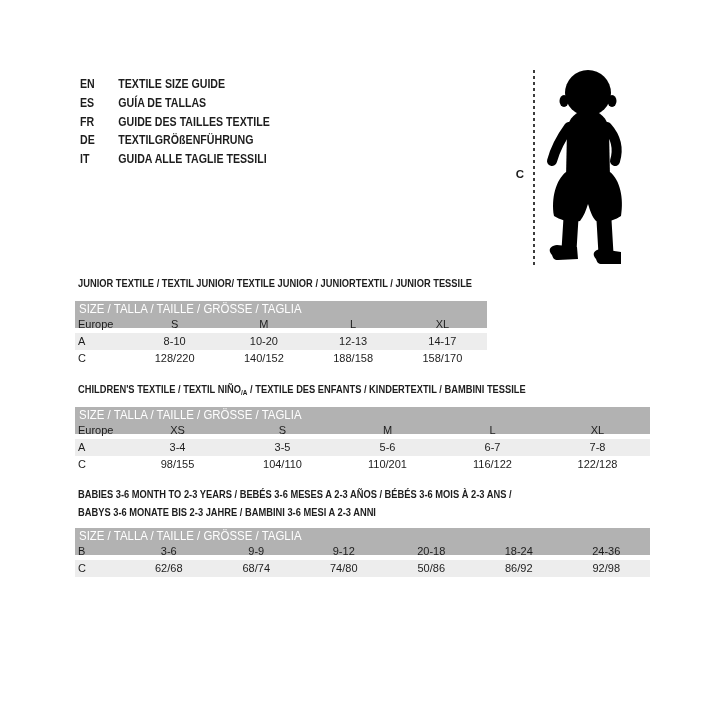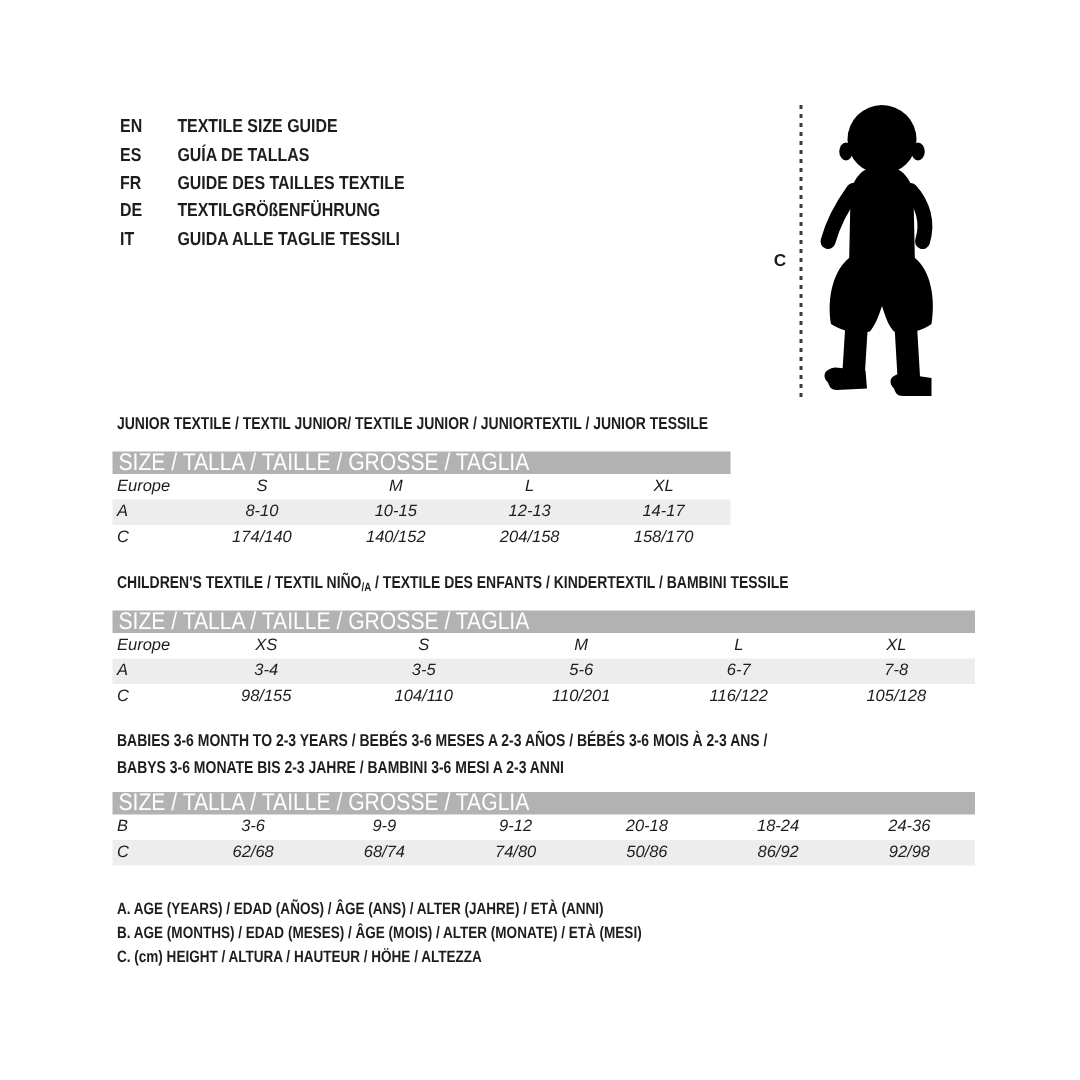--- a/index.html
+++ b/index.html
@@ -35,31 +35,31 @@
 
   .ttl {
     position:absolute; left:3px; top:0; white-space:nowrap;
     font-weight:bold; font-size:11.5px; line-height:14px;
     transform:scaleX(.81); transform-origin:0 0;
   }
   .t3 .ttl { line-height:17.5px; }
   .ttl .sub { font-size:8px; vertical-align:-2px; }
 
   .sizebar {
-    position:absolute; left:0; right:0; top:25px; height:15px;
+    position:absolute; left:0; right:0; top:25px; height:27px;
     background:var(--bar-bg,#b2b2b2); color:var(--bar-text,#ffffff);
-    font-size:16px; line-height:15px; padding-left:4px; box-sizing:border-box;
+    font-size:13px; line-height:15px; padding-left:4px; box-sizing:border-box;
     white-space:nowrap; overflow:hidden;
   }
   .t3 .sizebar { top:42px; }
   .cond { display:inline-block; transform:scaleX(.88); transform-origin:0 50%; }
 
   .rows { position:absolute; left:0; right:0; top:40px; }
   .t3 .rows { top:57px; }
-  .trow { display:flex; height:17px; line-height:17px; font-size:11px;font-style:italic; }
+  .trow { display:flex; height:17px; line-height:17px; font-size:11px; }
   .trow:nth-child(even) { background:var(--shade-bg,#ededed); }
   .rlabel { padding-left:3px; box-sizing:border-box; }
   .t1 .rlabel { width:55px; }
   .t2 .rlabel, .t3 .rlabel { width:50px; }
   .tcell { flex:1; text-align:center; }
 
   
   .footnotes { position:absolute; left:78px; top:598px; }
   .fn-line {
     height:16px; line-height:16px; font-weight:bold; font-size:11px;
@@ -116,29 +116,29 @@
         <div class="trow">
           <span class="rlabel">Europe</span>
           <span class="tcell">S</span>
           <span class="tcell">M</span>
           <span class="tcell">L</span>
           <span class="tcell">XL</span>
         </div>
         <div class="trow">
           <span class="rlabel">A</span>
           <span class="tcell">8-10</span>
-          <span class="tcell">10-15</span>
+          <span class="tcell">10-20</span>
           <span class="tcell">12-13</span>
           <span class="tcell">14-17</span>
         </div>
         <div class="trow">
           <span class="rlabel">C</span>
-          <span class="tcell">174/140</span>
+          <span class="tcell">128/220</span>
           <span class="tcell">140/152</span>
-          <span class="tcell">204/158</span>
+          <span class="tcell">188/158</span>
           <span class="tcell">158/170</span>
         </div>
       </div>
   </section>
 
   <section class="tbl t2">
     <div class="ttl"><span>CHILDREN'S TEXTILE / TEXTIL NIÑO</span><span class="sub">/A</span><span> / TEXTILE DES ENFANTS / KINDERTEXTIL / BAMBINI TESSILE</span></div>
     <div class="sizebar">
       <span class="cond">SIZE / TALLA / TAILLE / GRÖSSE / TAGLIA</span>
     </div>
@@ -158,21 +158,21 @@
           <span class="tcell">5-6</span>
           <span class="tcell">6-7</span>
           <span class="tcell">7-8</span>
         </div>
         <div class="trow">
           <span class="rlabel">C</span>
           <span class="tcell">98/155</span>
           <span class="tcell">104/110</span>
           <span class="tcell">110/201</span>
           <span class="tcell">116/122</span>
-          <span class="tcell">105/128</span>
+          <span class="tcell">122/128</span>
         </div>
       </div>
   </section>
 
   <section class="tbl t3">
     <div class="ttl">
       <div>BABIES 3-6 MONTH TO 2-3 YEARS / BEBÉS 3-6 MESES A 2-3 AÑOS / BÉBÉS 3-6 MOIS À 2-3 ANS /</div>
       <div>BABYS 3-6 MONATE BIS 2-3 JAHRE / BAMBINI 3-6 MESI A 2-3 ANNI</div>
     </div>
     <div class="sizebar">
@@ -193,19 +193,14 @@
           <span class="tcell">62/68</span>
           <span class="tcell">68/74</span>
           <span class="tcell">74/80</span>
           <span class="tcell">50/86</span>
           <span class="tcell">86/92</span>
           <span class="tcell">92/98</span>
         </div>
       </div>
   </section>
 
-  <div class="footnotes">
-    <div class="fn-line">A. AGE (YEARS) / EDAD (AÑOS) / ÂGE (ANS) / ALTER (JAHRE) / ETÀ (ANNI)</div>
-    <div class="fn-line">B. AGE (MONTHS) / EDAD (MESES) / ÂGE (MOIS) / ALTER (MONATE) / ETÀ (MESI)</div>
-    <div class="fn-line">C. (cm) HEIGHT / ALTURA / HAUTEUR / HÖHE / ALTEZZA</div>
-  </div>
 
 </div>
 
 </body></html>

